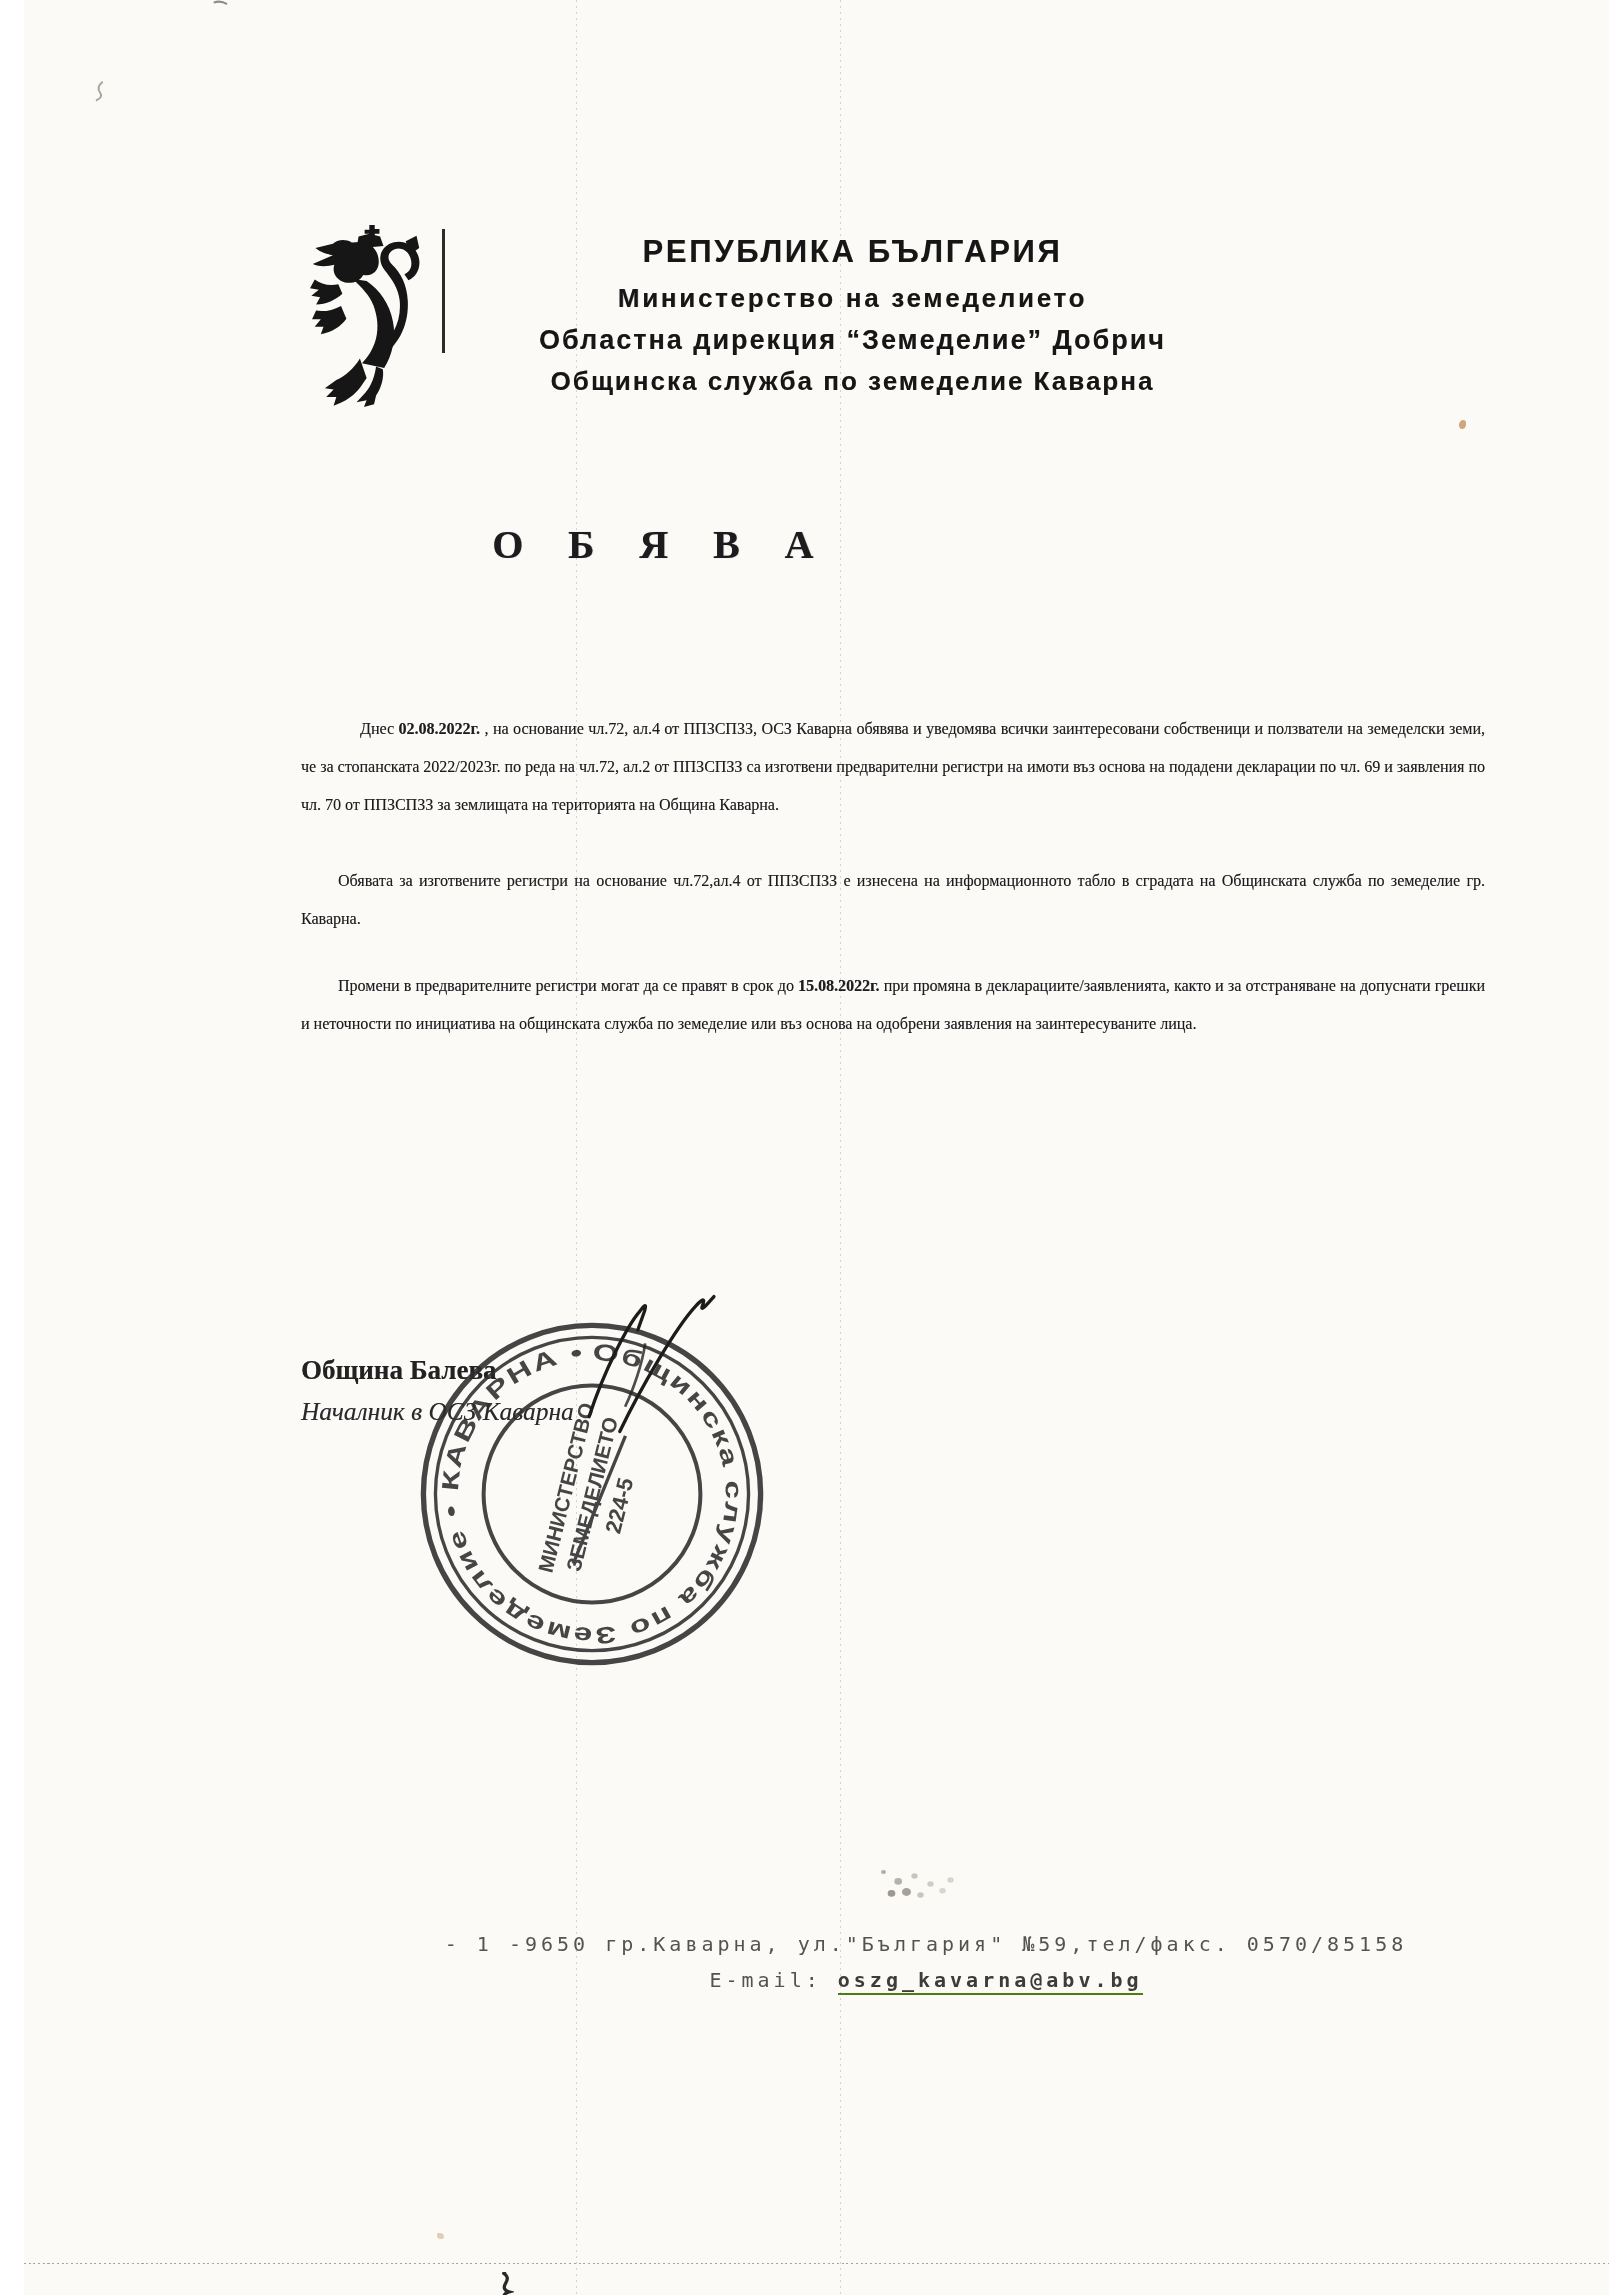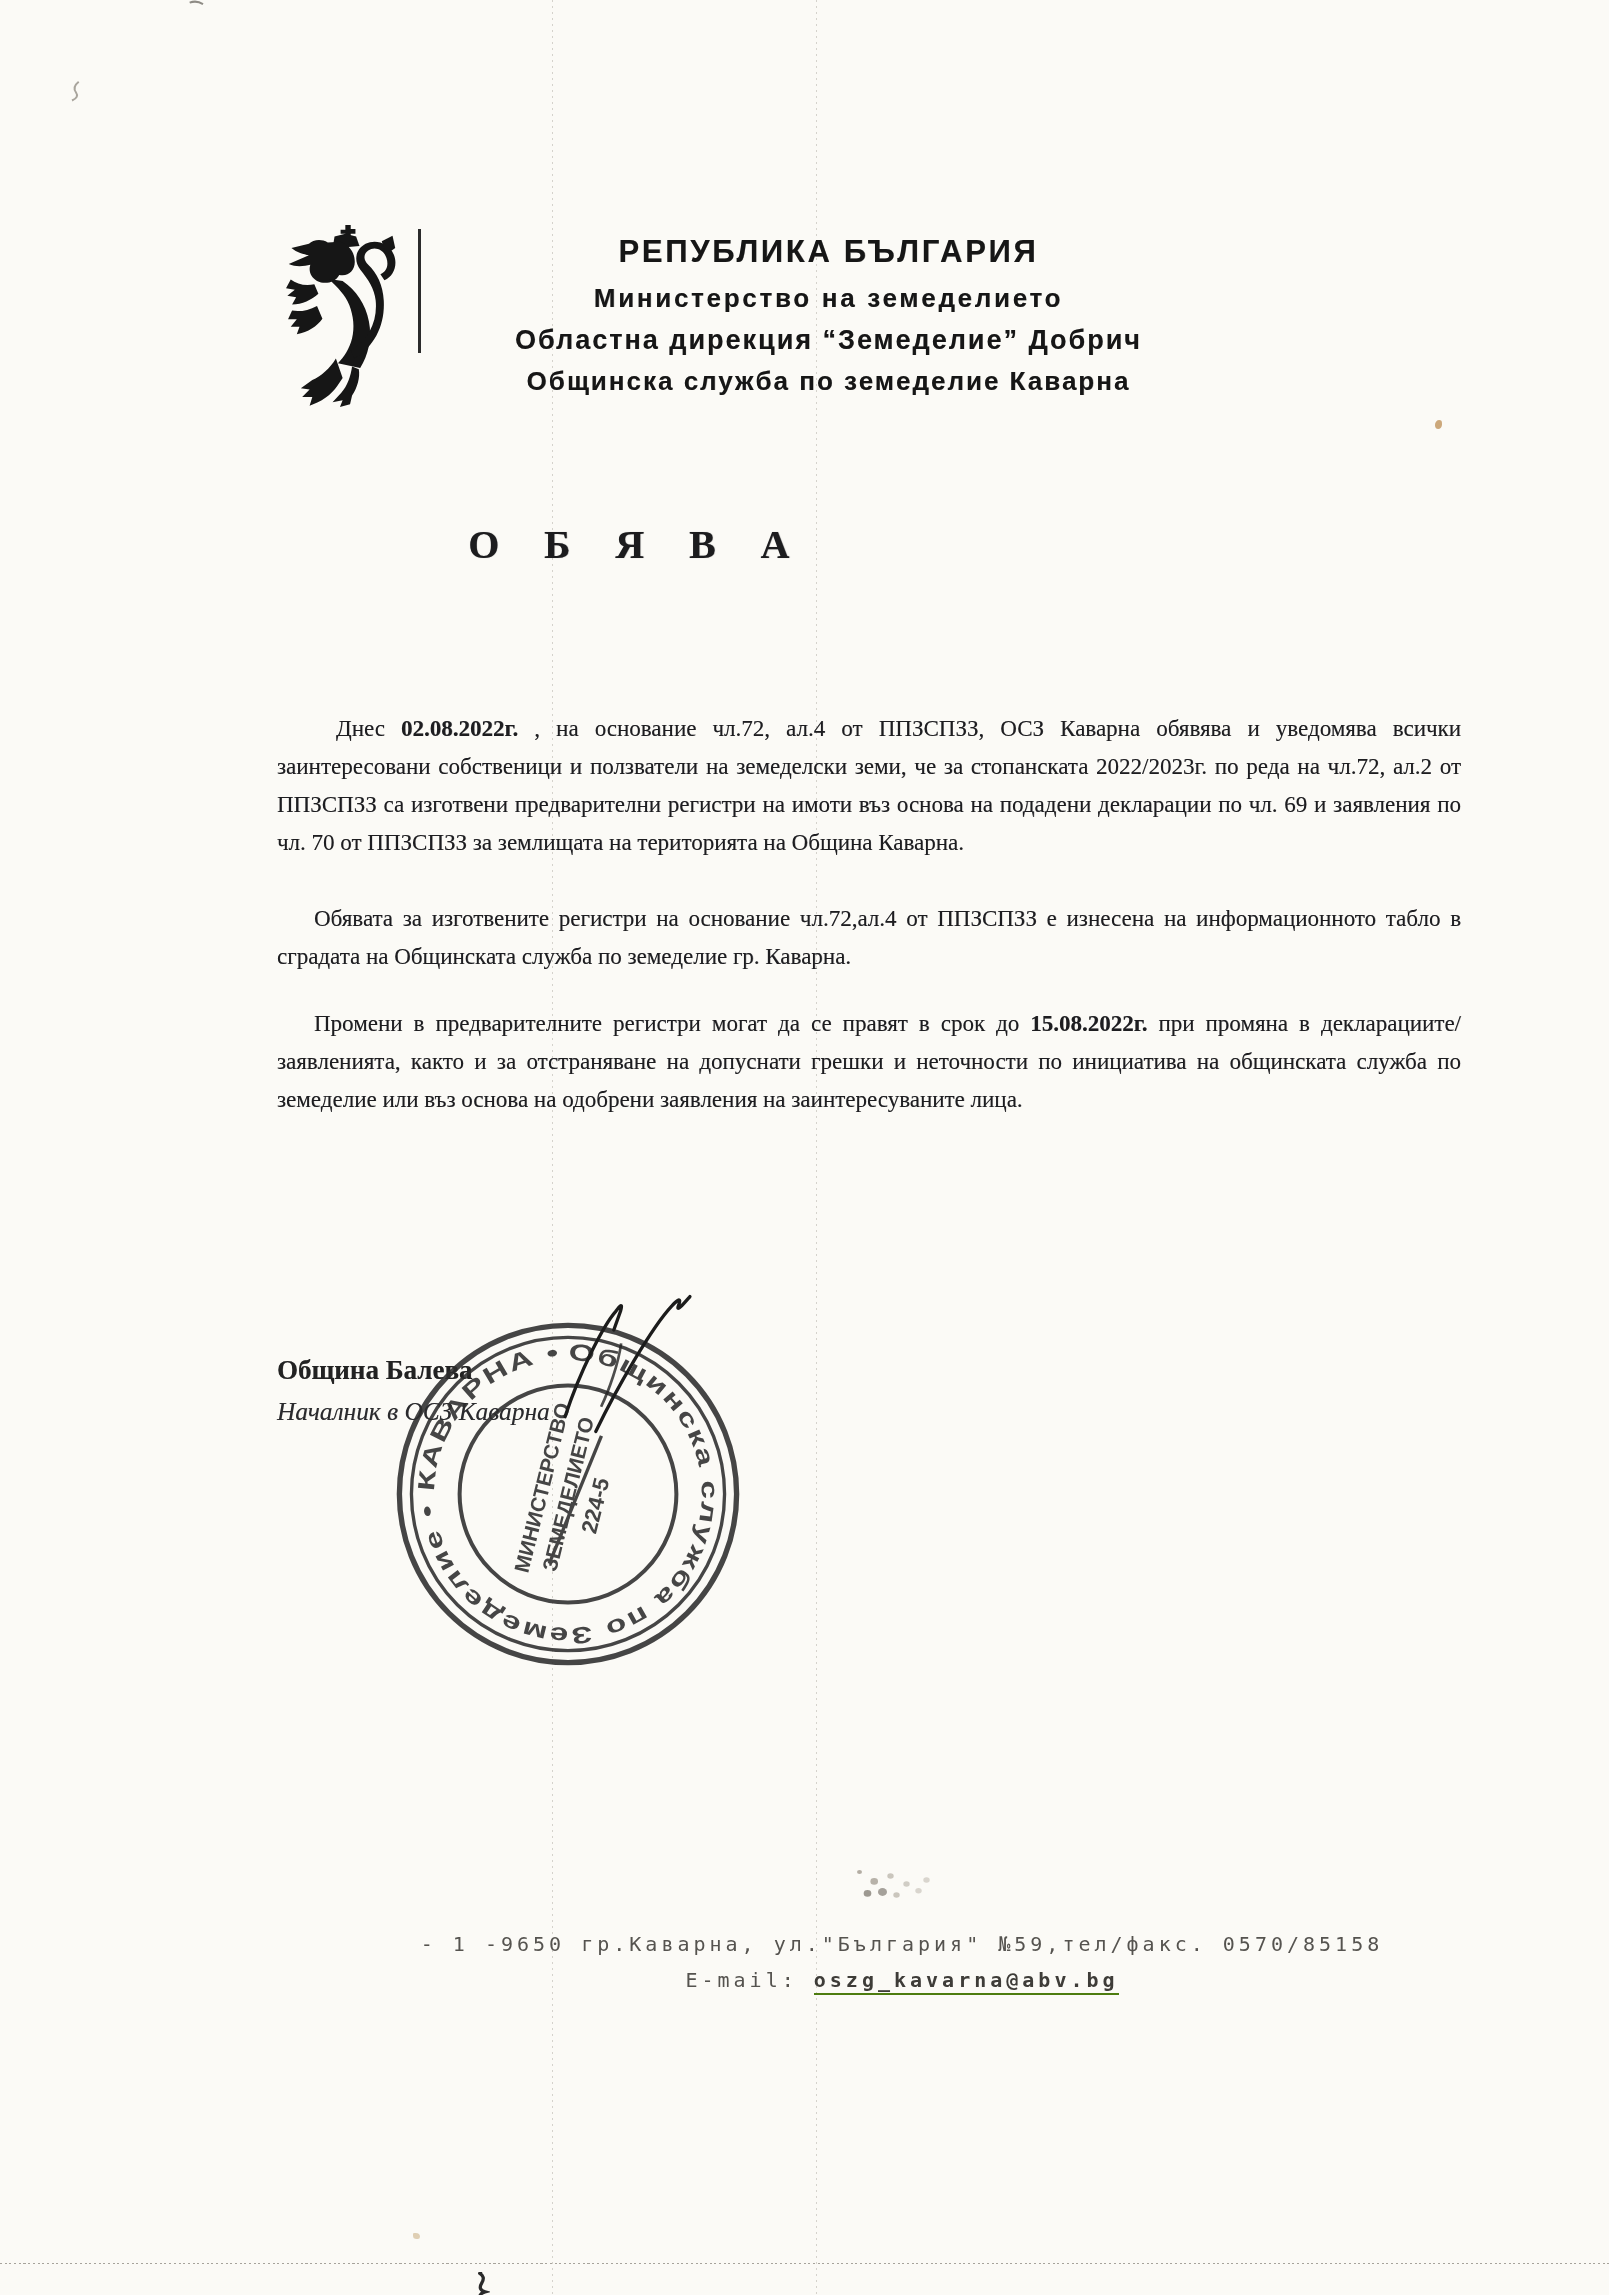--- a/index.html
+++ b/index.html
@@ -1,18 +1,18 @@
 <!DOCTYPE html>
 <html style="font-size:10.7px"><head>
 <meta charset="utf-8">
 <style>
   html,body{margin:0;padding:0;}
   body{width:1610px;height:2295px;position:relative;overflow:hidden;
        font-family:"Liberation Serif", serif;}
-  .page{position:absolute;inset:0;background:#fbfaf6;}
+  .page{position:absolute;inset:0;background:#fbfaf6;margin-left:24px;}
   
   .fold-v{position:absolute;top:0;bottom:0;width:1.3px;
           background:repeating-linear-gradient(to bottom, rgba(150,145,135,.38) 0 2px, transparent 2px 6px);}
   .fold-h{position:absolute;left:0;right:0;height:1.3px;
           background:repeating-linear-gradient(to right, rgba(110,105,95,.6) 0 2px, transparent 2px 4.7px);}
   
   .emblem{position:absolute;left:286px;top:225px;width:118px;height:182px;}
   .emblem path{fill:#161616;}
   .divider{position:absolute;left:418px;top:229px;width:2.7px;height:124px;background:#2b2b2b;}
   .hdr{position:absolute;left:374px;width:909px;text-align:center;
@@ -21,21 +21,21 @@
   .hdr1{top:234px;font-size:31px;letter-spacing:2.7px;}
   .hdr2{top:283px;font-size:26px;letter-spacing:2.7px;}
   .hdr3{top:325px;font-size:27px;letter-spacing:2px;}
   .hdr4{top:366px;font-size:26px;letter-spacing:2px;}
   
   .doc-title{position:absolute;left:0;width:1275px;top:521px;text-align:center;
        font-size:40px;font-weight:700;letter-spacing:17.4px;color:#1c1c1e;
        text-shadow:0.4px 0.4px 0.7px rgba(20,20,25,.5);}
   
   .bodytext{position:absolute;left:277px;top:710px;width:1184px;
-       font-size:23px;line-height:38px;color:#1d1d20;
+       font-size:16px;line-height:38px;color:#1d1d20;
        text-align:justify;text-shadow:0.3px 0.3px 0.5px rgba(25,25,30,.42);}
   .bodytext p{margin:0;}
   .p1{text-indent:59px;}
   .p2{text-indent:37px;margin-top:38px !important;}
   .p3{text-indent:27px;margin-top:29px !important;}
   .p4{text-indent:37px;margin-top:29px !important;}
   .bdate{font-weight:700;}
   
   .sig-name{position:absolute;left:277px;top:1355px;font-size:27px;font-weight:700;color:#222;
         text-shadow:0.3px 0.3px 0.5px rgba(25,25,30,.45);}

